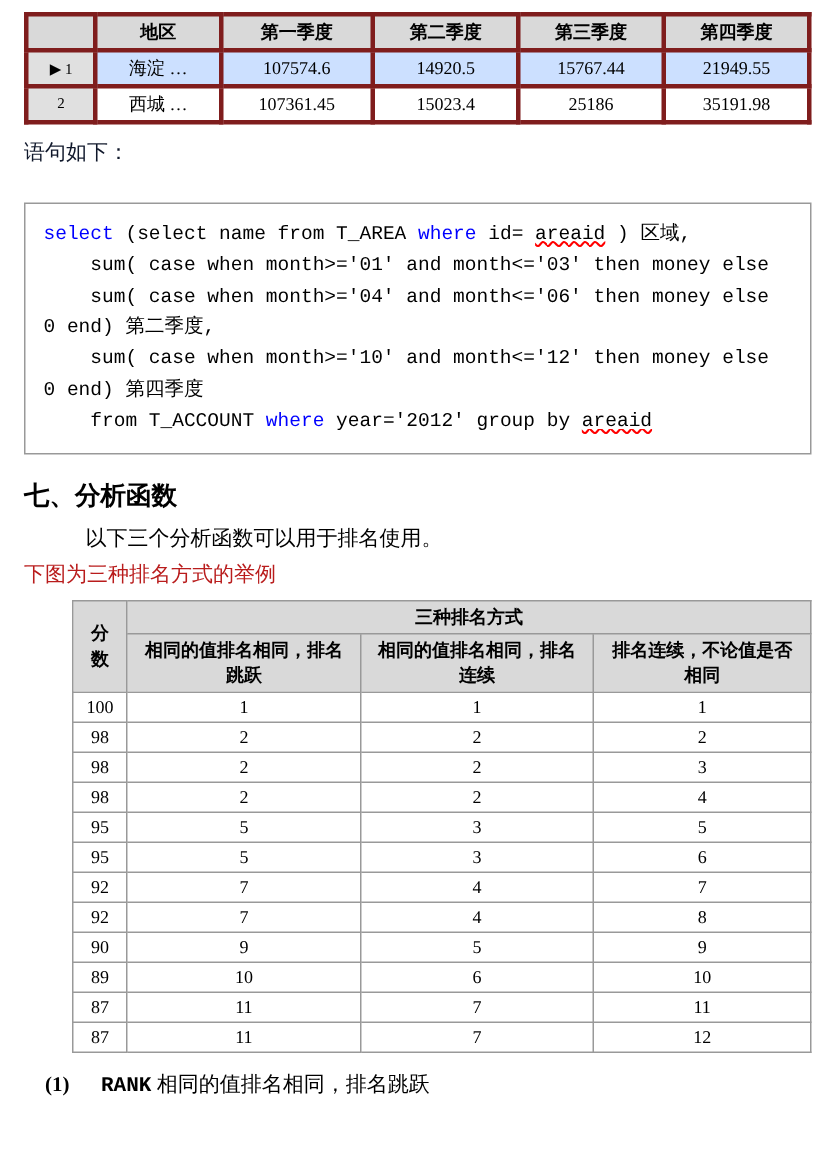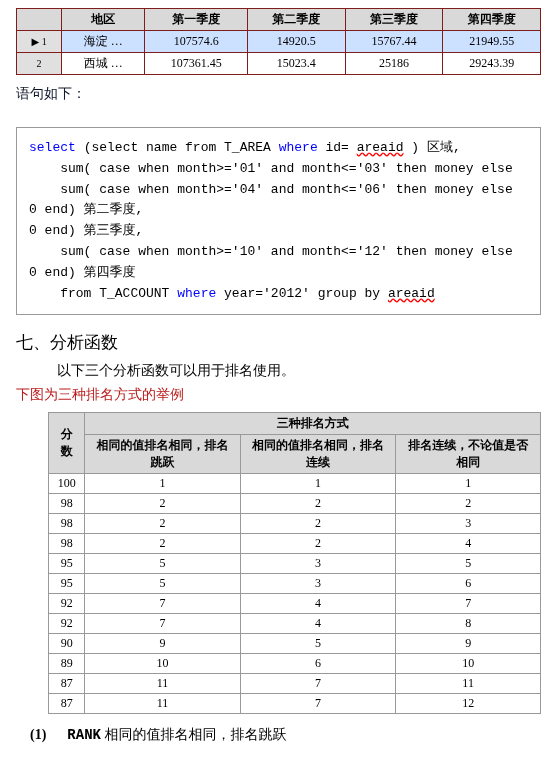--- a/index.html
+++ b/index.html
@@ -15,21 +15,21 @@
     
     .top-table-wrap {
       margin-bottom: 10px;
     }
     table.data-table {
       border-collapse: collapse;
       font-size: 12px;
       width: 100%;
     }
     table.data-table th, table.data-table td {
-      border: 1px solid #7f1d1d;
+      border: 3px solid #7f1d1d;
       padding: 2px 6px;
       text-align: center;
       white-space: nowrap;
     }
     table.data-table th {
       background: #d9d9d9;
       font-weight: bold;
     }
     table.data-table tr.selected {
       background: #cce0ff;
@@ -61,21 +61,21 @@
     .code-block .kw { color: #0000ff; }
     .code-block .underline-red {
       text-decoration: underline;
       text-decoration-color: red;
       text-decoration-style: wavy;
     }
 
     
     .section-heading {
       font-size: 17px;
-      font-weight: normal;
+      font-weight: bold;
       margin-bottom: 8px;
       margin-top: 4px;
     }
 
     
     .body-text {
       font-size: 14px;
       margin-bottom: 6px;
       margin-left: 41px;
     }
@@ -140,21 +140,21 @@
         <td>14920.5</td>
         <td>15767.44</td>
         <td>21949.55</td>
       </tr>
       <tr>
         <td class="arrow-cell">2</td>
         <td>西城 …</td>
         <td>107361.45</td>
         <td>15023.4</td>
         <td>25186</td>
-        <td>29243.39</td>
+        <td>35191.98</td>
       </tr>
     </tbody>
   </table>
 </div>
 
 <p class="section-label">语句如下：</p>
 
 <div class="code-block">
   <div>
     <span class="kw">select</span>
@@ -165,23 +165,20 @@
     <span> ) 区域,</span>
   </div>
   <div>
     <span>&nbsp;&nbsp;&nbsp;&nbsp;sum( case when month&gt;='01' and month&lt;='03' then money else</span>
   </div>
   <div>
     <span>&nbsp;&nbsp;&nbsp;&nbsp;sum( case when month&gt;='04' and month&lt;='06' then money else</span>
   </div>
   <div>
     <span>0 end) </span><span>第二季度,</span>
-  </div>
-  <div>
-    <span>0 end) </span><span>第三季度,</span>
   </div>
   <div>
     <span>&nbsp;&nbsp;&nbsp;&nbsp;sum( case when month&gt;='10' and month&lt;='12' then money else</span>
   </div>
   <div>
     <span>0 end) </span><span>第四季度</span>
   </div>
   <div>
     <span>&nbsp;&nbsp;&nbsp;&nbsp;from T_ACCOUNT </span>
     <span class="kw">where</span>

